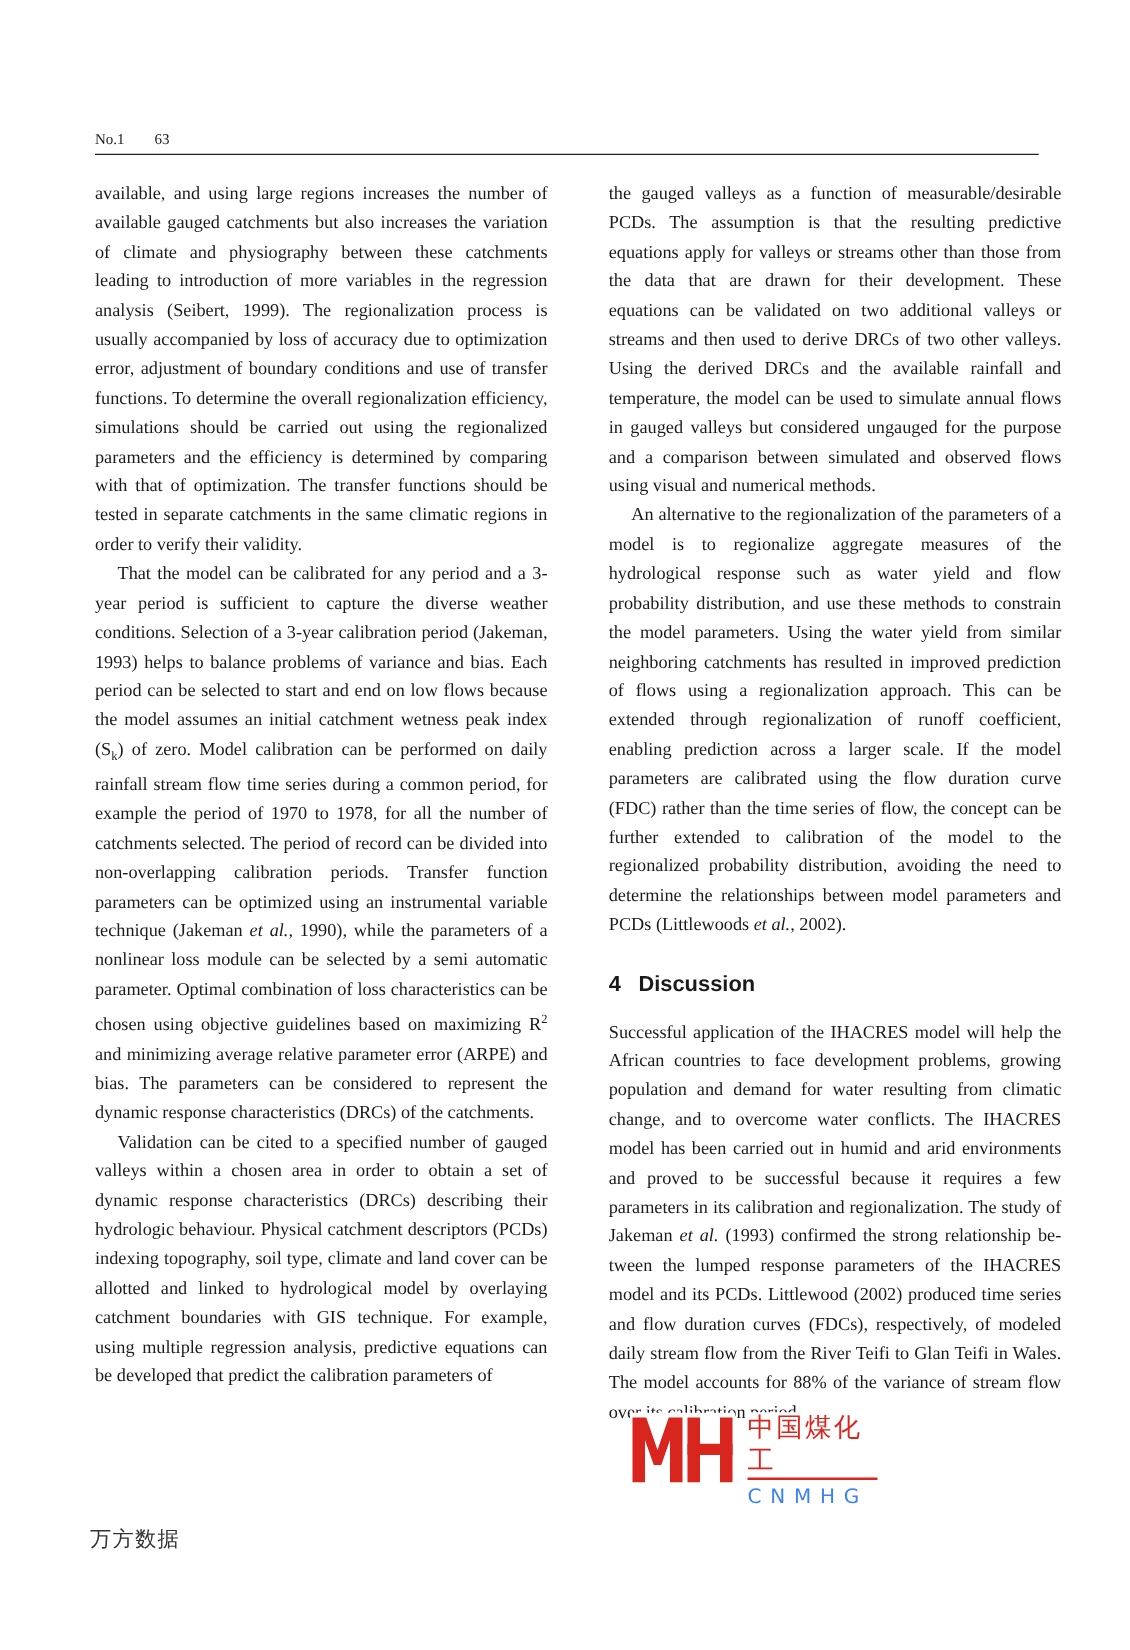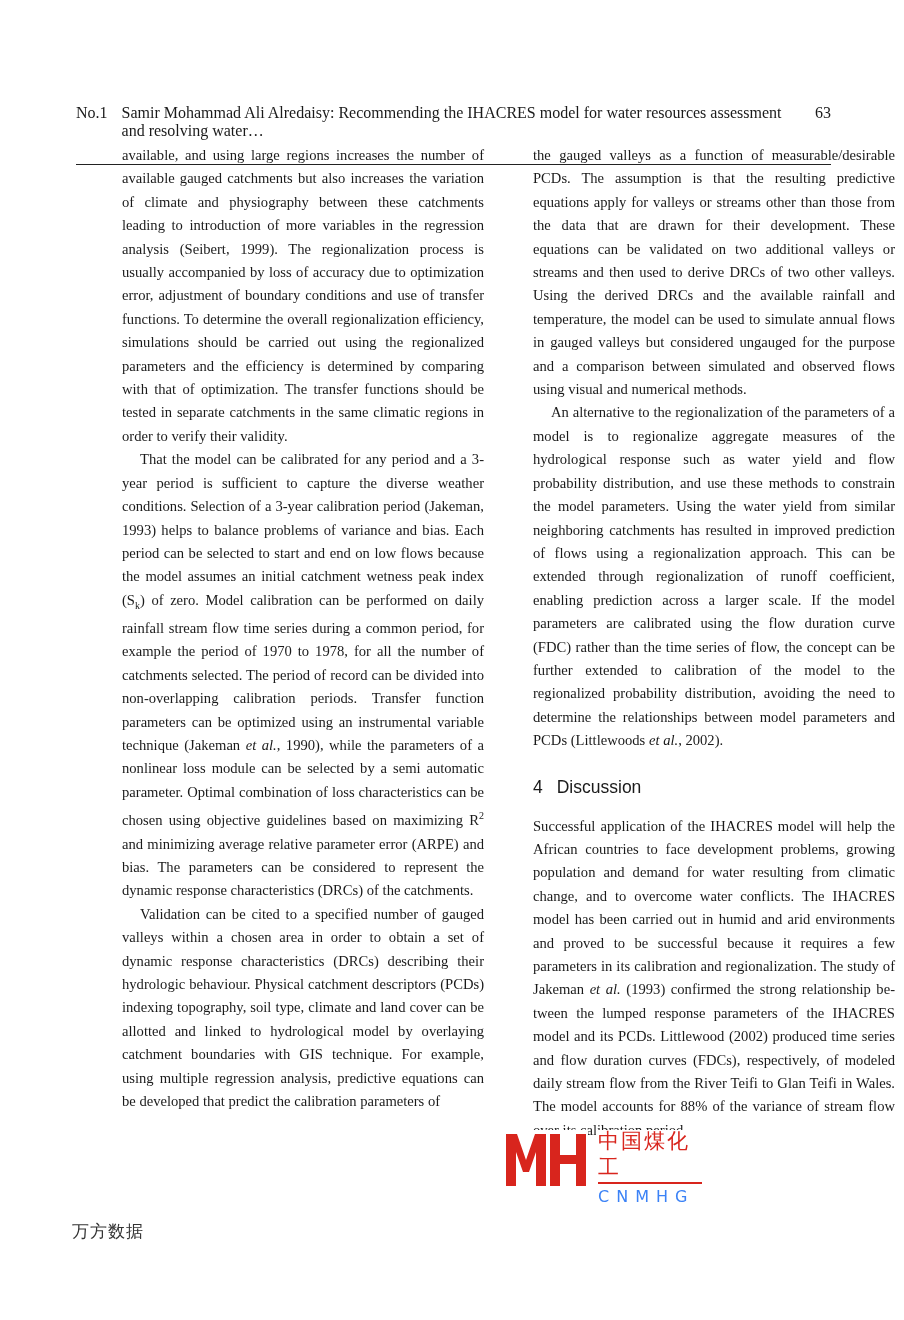--- a/index.html
+++ b/index.html
@@ -2,69 +2,67 @@
 <html><head>
   <meta charset="utf-8">
   <style>
     html, body { margin: 0; padding: 0; background: #ffffff; }
     body {
       width: 904px; height: 1320px; position: relative; overflow: hidden;
       font-family: "Liberation Serif", serif; color: #1a1a1a;
     }
     .running-head {
       position: absolute; left: 76px; top: 104px; width: 755px;
-      font-size: 16px; display: flex; align-items: baseline;
-      padding-bottom: 24px; border-bottom: 1px solid #222;
+      font-size: 12px; display: flex; align-items: baseline;
+      padding-bottom: 4px; border-bottom: 1px solid #222;
     }
     .running-head .issue { margin-right: 14px; }
     .running-head .title { flex: 1; }
     .running-head .page { margin-left: 10px; }
     .col {
       position: absolute; top: 144px; width: 362px;
       font-size: 14.6px; line-height: 23.4px; text-align: justify;
       hyphens: manual;
-      margin-left: 46px;
     }
     .col-left { left: 76px; }
     .col-right { left: 487px; }
     .col p { margin: 0; }
     .col p.indent { text-indent: 18px; }
     .heading {
-      font-family: "Liberation Sans", sans-serif; font-weight: normal;
+      font-family: "Liberation Sans", sans-serif; font-weight: bold;
       font-size: 17.5px; margin: 22px 0 16px 0; line-height: 24px;
     }
     .heading .num { margin-right: 14px; }
     .watermark {
       position: absolute; left: 72px; top: 1220px;
       font-family: "DejaVu Sans", sans-serif; font-size: 17px; color: #333;
       letter-spacing: 1px;
     }
     .logo {
       position: absolute; left: 504px; top: 1130px; width: 330px; height: 70px;
       display: flex; align-items: flex-start;
     }
     .logo-mark { width: 84px; height: 56px; position: relative; }
     .logo-mark svg { display: block; }
     .logo-text { margin-left: 8px; margin-top: 0px; background: #fff; padding: 0 2px; }
     .logo-cn {
-      font-family: Liberation Mono, monospace; font-size: 21px; color: #d8251d;
+      font-family: Liberation Sans, sans-serif; font-size: 21px; color: #d8251d;
       letter-spacing: 2px; line-height: 26px; border-bottom: 2px solid #d8251d;
       width: 104px; background:#fff;
     }
     .logo-en {
       font-family: "DejaVu Sans", sans-serif; font-size: 16px; color: #3b82f6;
       letter-spacing: 7px; line-height: 26px; background:#fff;
     }
   </style>
 </head>
 <body>
 
 <div class="running-head">
   <span class="issue">No.1</span>
-  <span class="title">Samir Mohammad Ali Alredaisy: Recommending the IHACRES model for water resources assessment and resolving water…</span>
   <span class="page">63</span>
 </div>
 
 <div class="col col-left">
   <p>available, and using large regions increases the num­ber of available gauged catchments but also increases the variation of climate and physiography between these catchments leading to introduction of more variables in the regression analysis (Seibert, 1999). The regionalization process is usually accompanied by loss of accuracy due to optimization error, adjustment of boundary conditions and use of transfer functions. To determine the overall regionalization efficiency, simulations should be carried out using the regional­ized parameters and the efficiency is determined by comparing with that of optimization. The transfer functions should be tested in separate catchments in the same climatic regions in order to verify their valid­ity.</p>
   <p class="indent"><span>That the model can be calibrated for any period and a 3-year period is sufficient to capture the diverse weather conditions. Selection of a 3-year calibration period (Jakeman, 1993) helps to balance problems of variance and bias. Each period can be selected to start and end on low flows because the model assumes an initial catchment wetness peak index (S</span><sub style="font-size:10px">k</sub><span>) of zero. Model calibration can be performed on daily rainfall stream flow time series during a common period, for example the period of 1970 to 1978, for all the number of catchments selected. The period of record can be divided into non-overlapping calibration periods. Transfer function parameters can be optimized using an instrumental variable technique (Jakeman </span><i>et al.</i><span>, 1990), while the parameters of a nonlinear loss mod­ule can be selected by a semi automatic parameter. Optimal combination of loss characteristics can be chosen using objective guidelines based on maximiz­ing R</span><sup style="font-size:10px">2</sup><span> and minimizing average relative parameter er­ror (ARPE) and bias. The parameters can be consid­ered to represent the dynamic response characteristics (DRCs) of the catchments.</span></p>
   <p class="indent">Validation can be cited to a specified number of gauged valleys within a chosen area in order to obtain a set of dynamic response characteristics (DRCs) de­scribing their hydrologic behaviour. Physical catch­ment descriptors (PCDs) indexing topography, soil type, climate and land cover can be allotted and linked to hydrological model by overlaying catchment boundaries with GIS technique. For example, using multiple regression analysis, predictive equations can be developed that predict the calibration parameters of</p>
 </div>
 
 <div class="col col-right">

